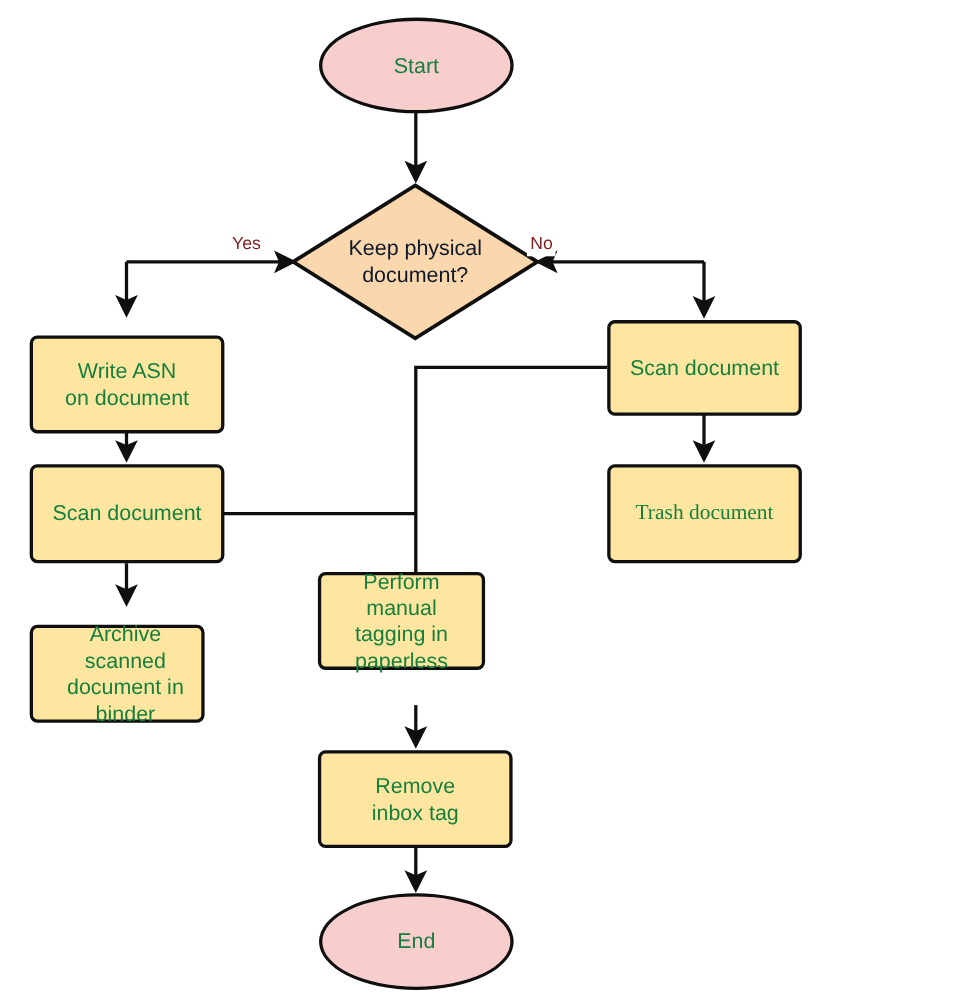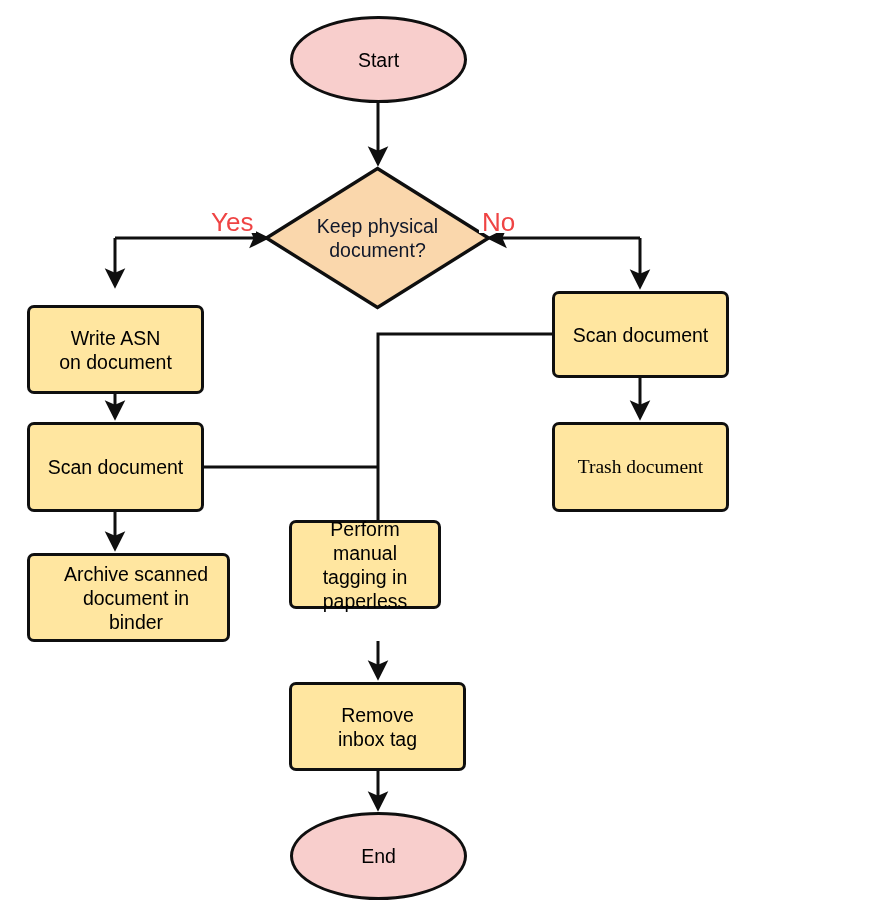--- a/index.html
+++ b/index.html
@@ -28,21 +28,21 @@
   }
   .node {
     position: absolute;
     box-sizing: border-box;
     display: flex;
     align-items: center;
     justify-content: center;
     text-align: center;
     font-size: 19.5px;
     line-height: 24px;
-    color: #000000;
+    color: #15803d;
     z-index: 2;
   }
   .node-terminator {
     background: #f8cecc;
     border: 3px solid #0f0f0f;
     border-radius: 50%;
   }
   .node-process {
     background: #ffe6a0;
     border: 3px solid #0f0f0f;
@@ -67,23 +67,23 @@
     align-items: center;
     justify-content: center;
     text-align: center;
     font-size: 19.5px;
     line-height: 24px;
     white-space: pre-line;
     color: #0f172a;
   }
   .edge-label {
     position: absolute;
-    font-size: 26px;
+    font-size: 16px;
     line-height: 22px;
-    color: #ef4444;
+    color: #7f1d1d;
     background: #ffffff;
     padding: 0 3px;
     z-index: 3;
     white-space: nowrap;
   }
   .annotation {
     position: absolute;
     font-size: 19.5px;
     line-height: 26px;
     font-style: italic;
@@ -147,21 +147,21 @@
 
   <div class="node node-process" style="left:27px; top:305px; width:177px; height:89px;">
     <span class="node-label">Write ASN
 on document</span>
   </div>
 
   <div class="node node-process" style="left:27px; top:422px; width:177px; height:90px;">
     <span class="node-label">Scan document</span>
   </div>
 
-  <div class="node node-process" style="left:27px; top:553px; width:203px; height:89px;padding-left:15px;">
+  <div class="node node-process" style="left:27px; top:568px; width:159px; height:89px;padding-left:15px;">
     <span class="node-label">Archive scanned
 document in
 binder</span>
   </div>
 
   <div class="node node-process" style="left:552px; top:291px; width:177px; height:87px;">
     <span class="node-label">Scan document</span>
   </div>
 
   <div class="node node-process" style="left:552px; top:422px; width:177px; height:90px;font-family:Liberation Serif, serif;">

